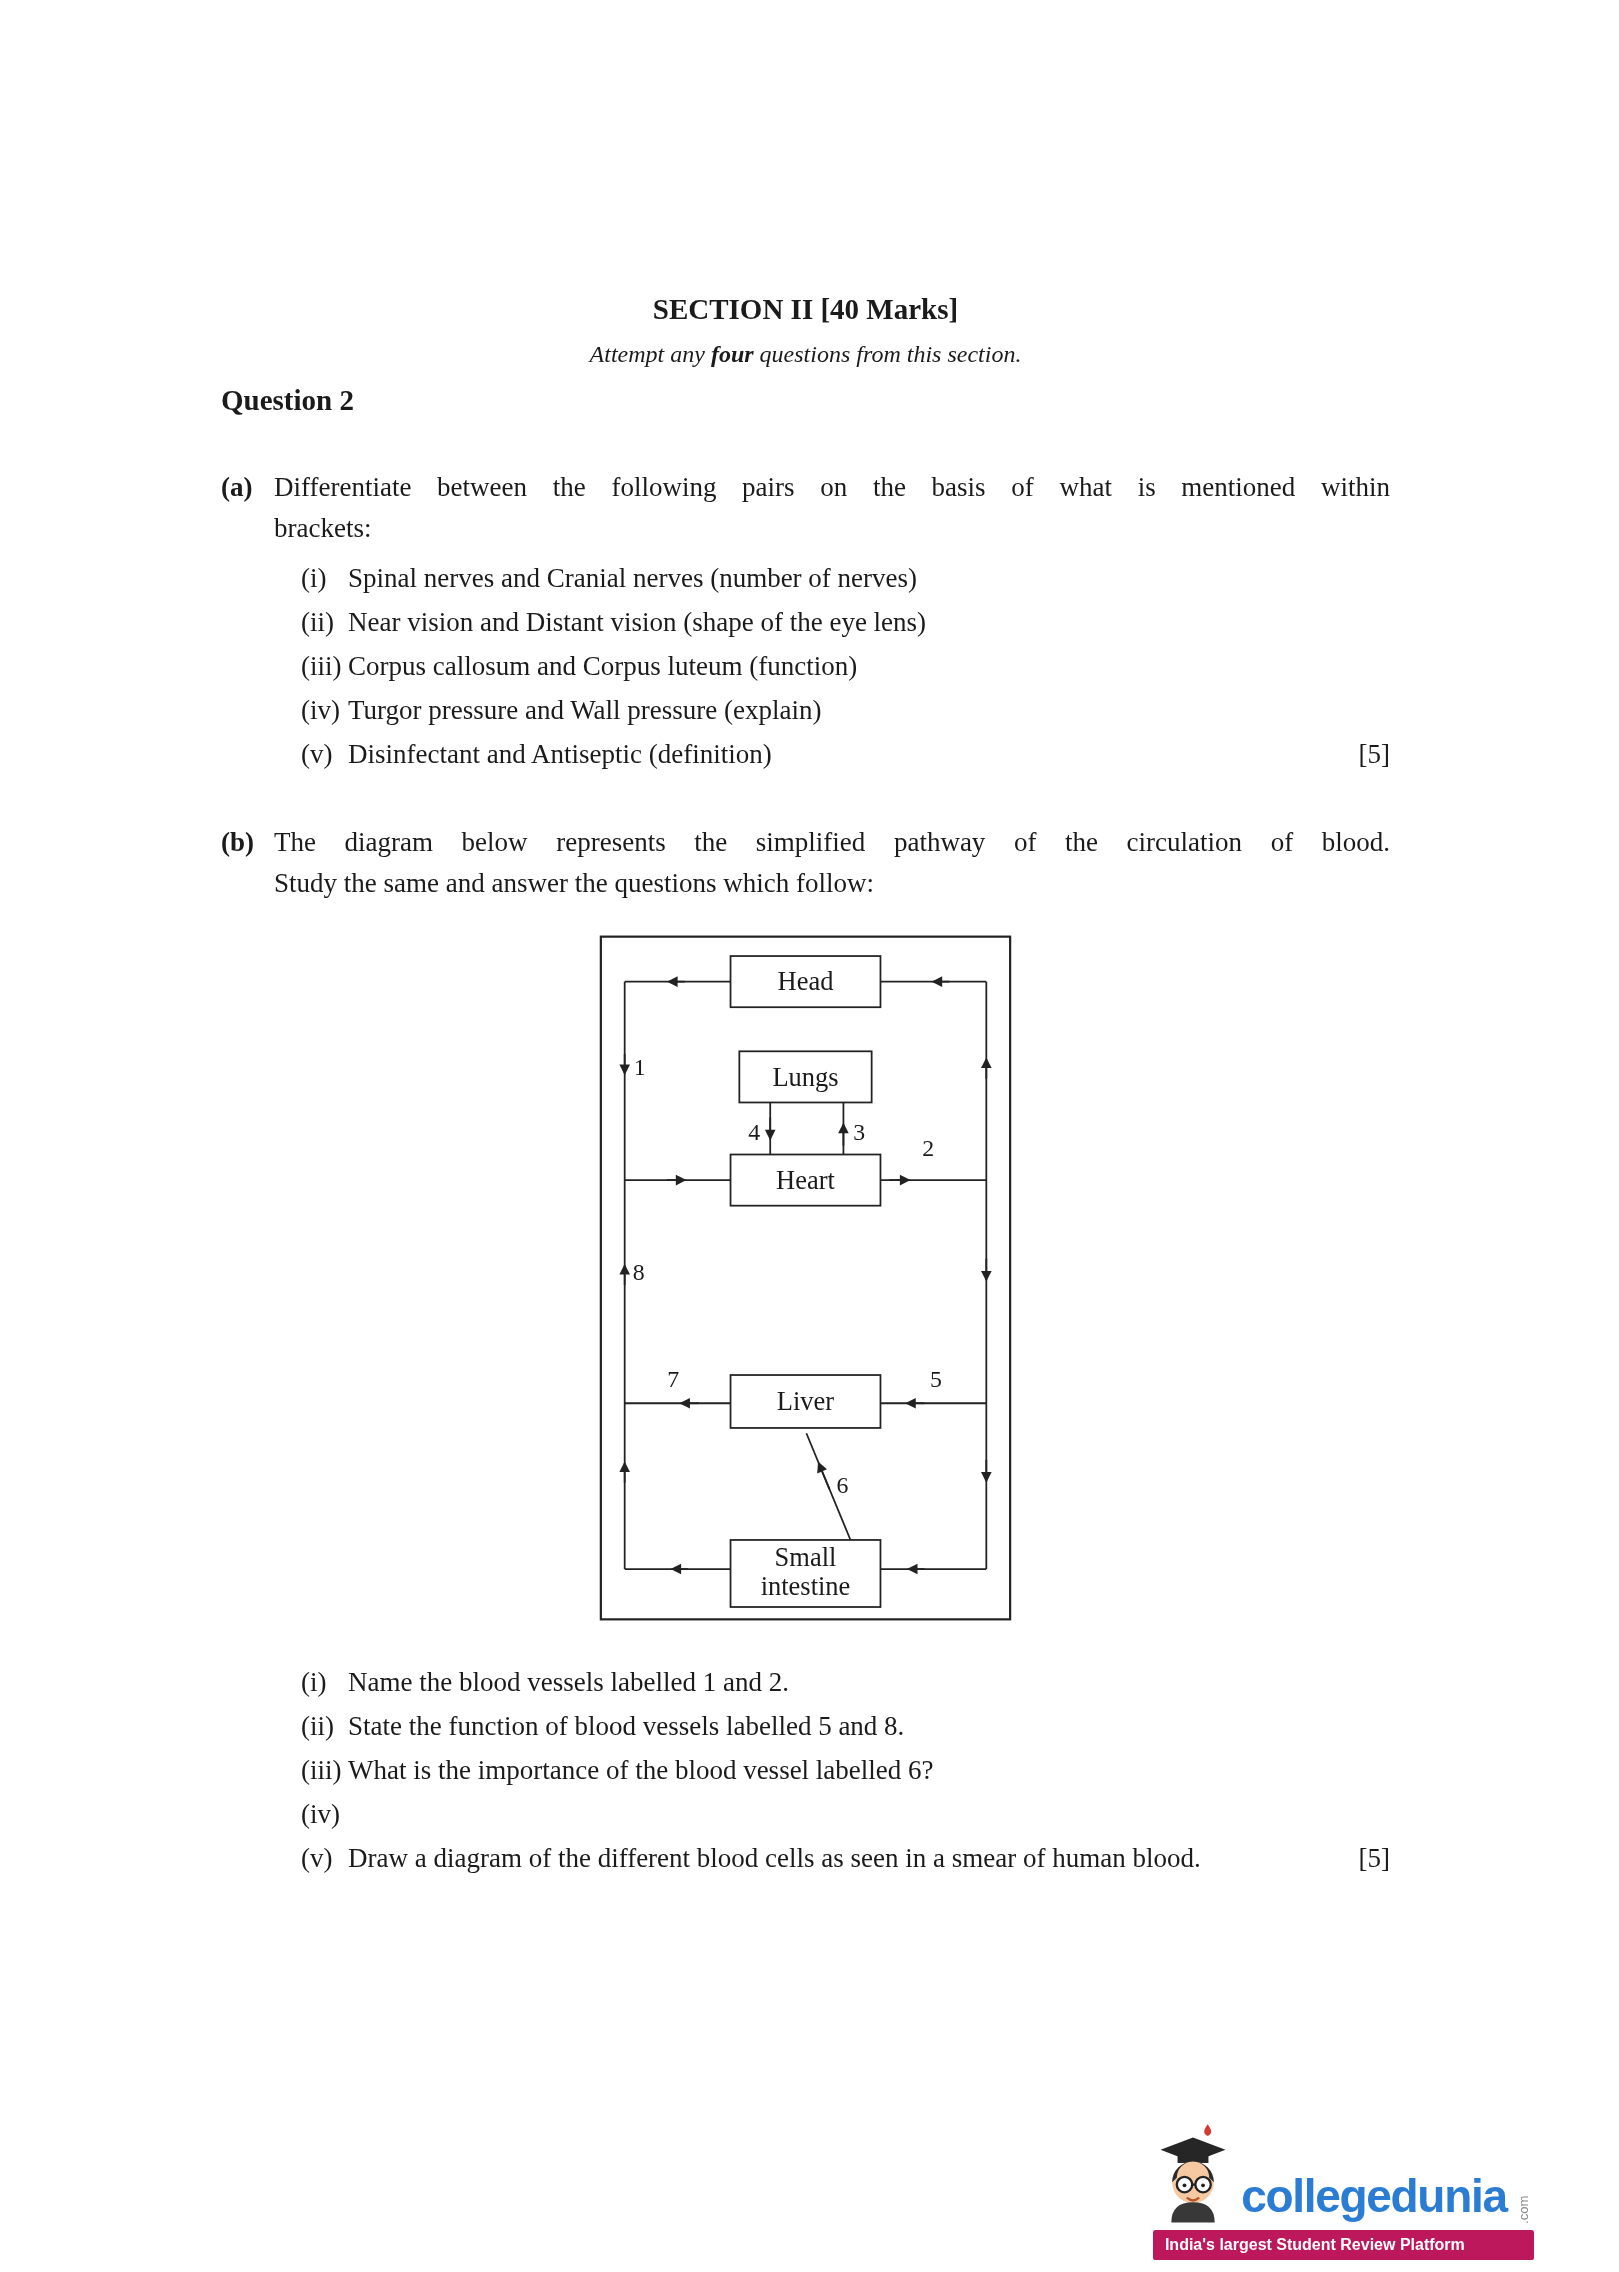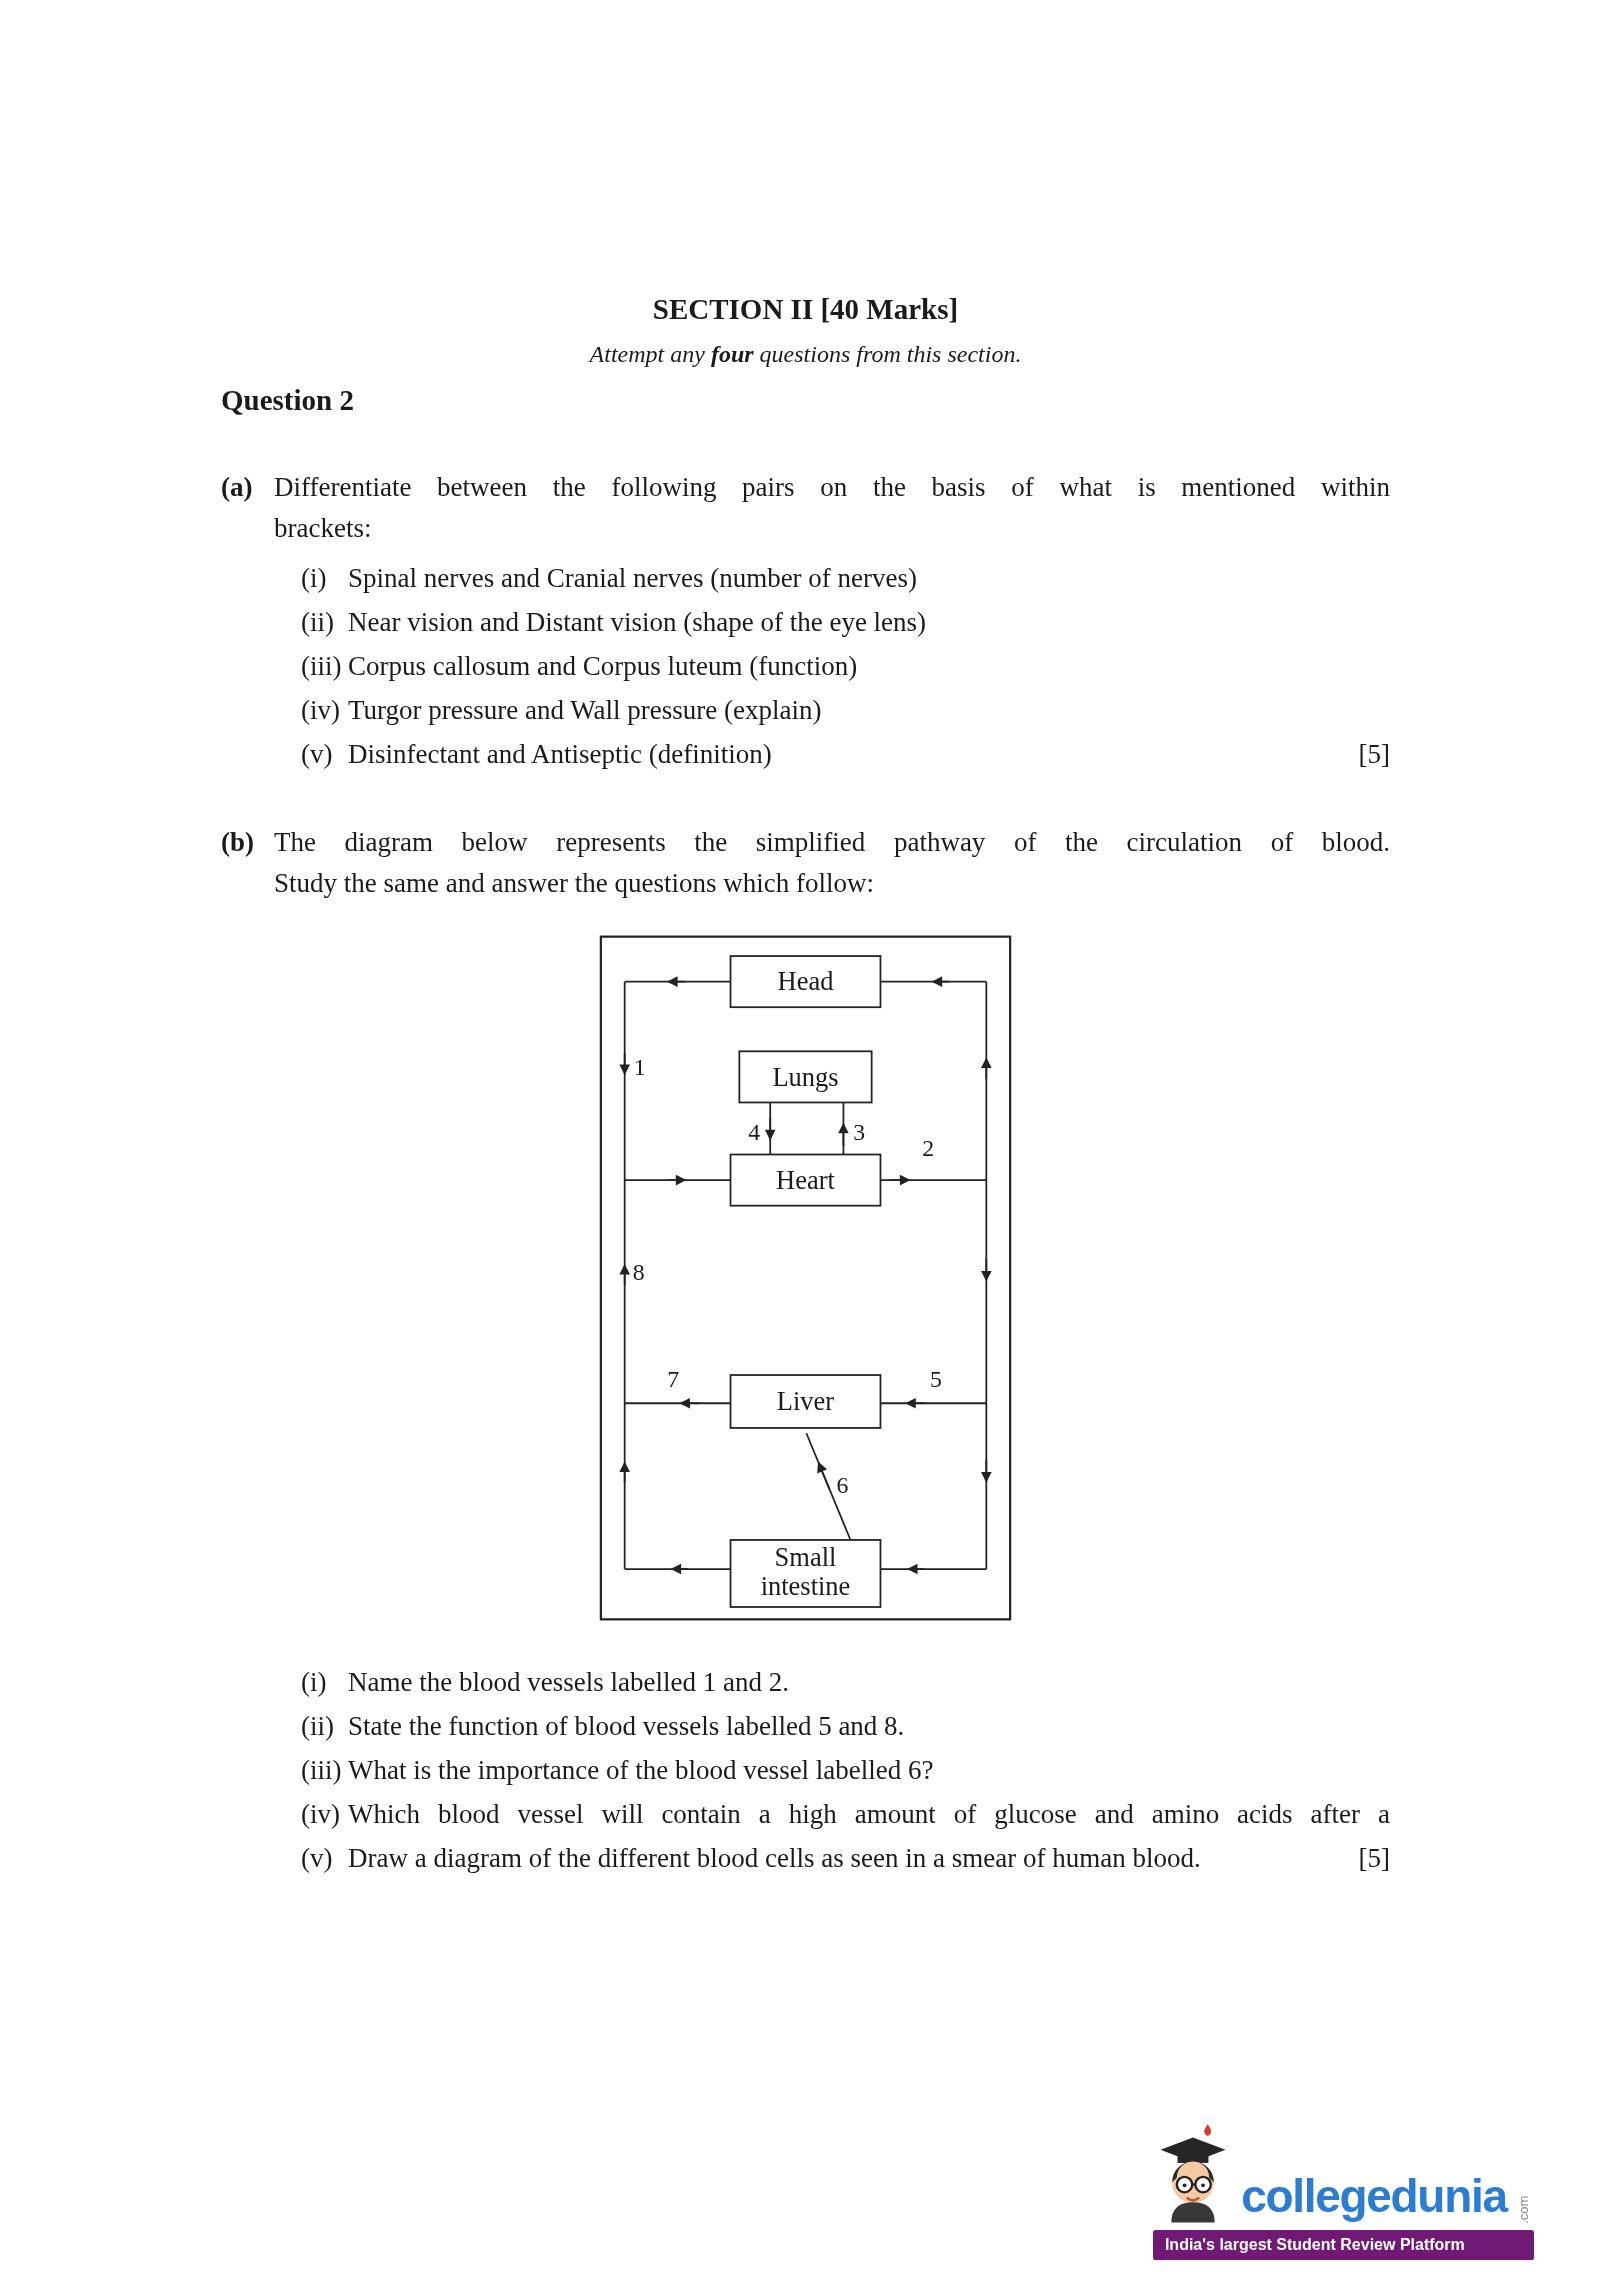--- a/index.html
+++ b/index.html
@@ -199,21 +199,20 @@
           <span class="mk">(ii)</span>
           <span class="it">State the function of blood vessels labelled 5 and 8.</span>
         </div>
         <div class="row">
           <span class="mk">(iii)</span>
           <span class="it">What is the importance of the blood vessel labelled 6?</span>
         </div>
         <div class="row">
           <span class="mk">(iv)</span>
           <span class="itflex">
-            <div class="jline">Which blood vessel will contain a high amount of glucose and amino acids after a</div>
           </span>
         </div>
         <div class="row">
           <span class="mk">(v)</span>
           <span class="it">Draw a diagram of the different blood cells as seen in a smear of human blood.</span>
           <span class="marks">[5]</span>
         </div>
       </div>
     </div>
   </div>
@@ -230,16 +229,16 @@
         <circle cx="63" cy="81" r="10" fill="#fdfdfd" stroke="#222" stroke-width="3"></circle>
         <line x1="49" y1="81" x2="53" y2="81" stroke="#222" stroke-width="3"></line>
         <circle cx="39" cy="82" r="2.5" fill="#222"></circle>
         <circle cx="63" cy="82" r="2.5" fill="#222"></circle>
         <path d="M42,98 q8,7 16,0" stroke="#b5572a" stroke-width="3" fill="none"></path>
         <path d="M22,130 q0,-26 28,-26 q28,0 28,26 Z" fill="#383838"></path>
       </svg>
       <div class="brand" style="color: rgb(43, 124, 211);">collegedunia</div>
       <span class="brand-suffix">.com</span>
     </div>
-    <div class="tagline-bar" style="background-color: #701a75;">India's largest Student Review Platform</div>
+    <div class="tagline-bar" style="background-color: #be185d;">India's largest Student Review Platform</div>
   </div>
 </div>
 
 
 </body></html>

